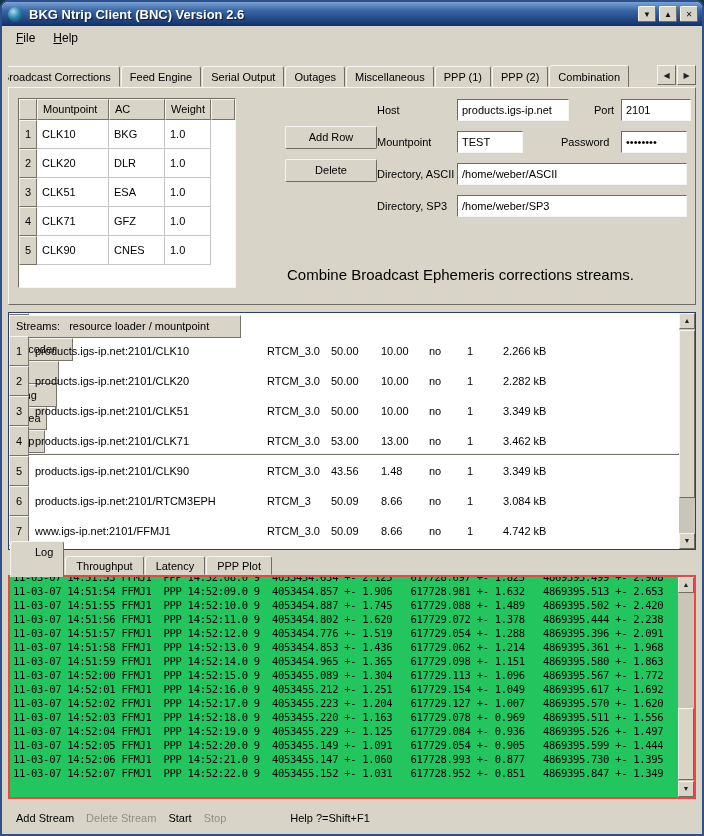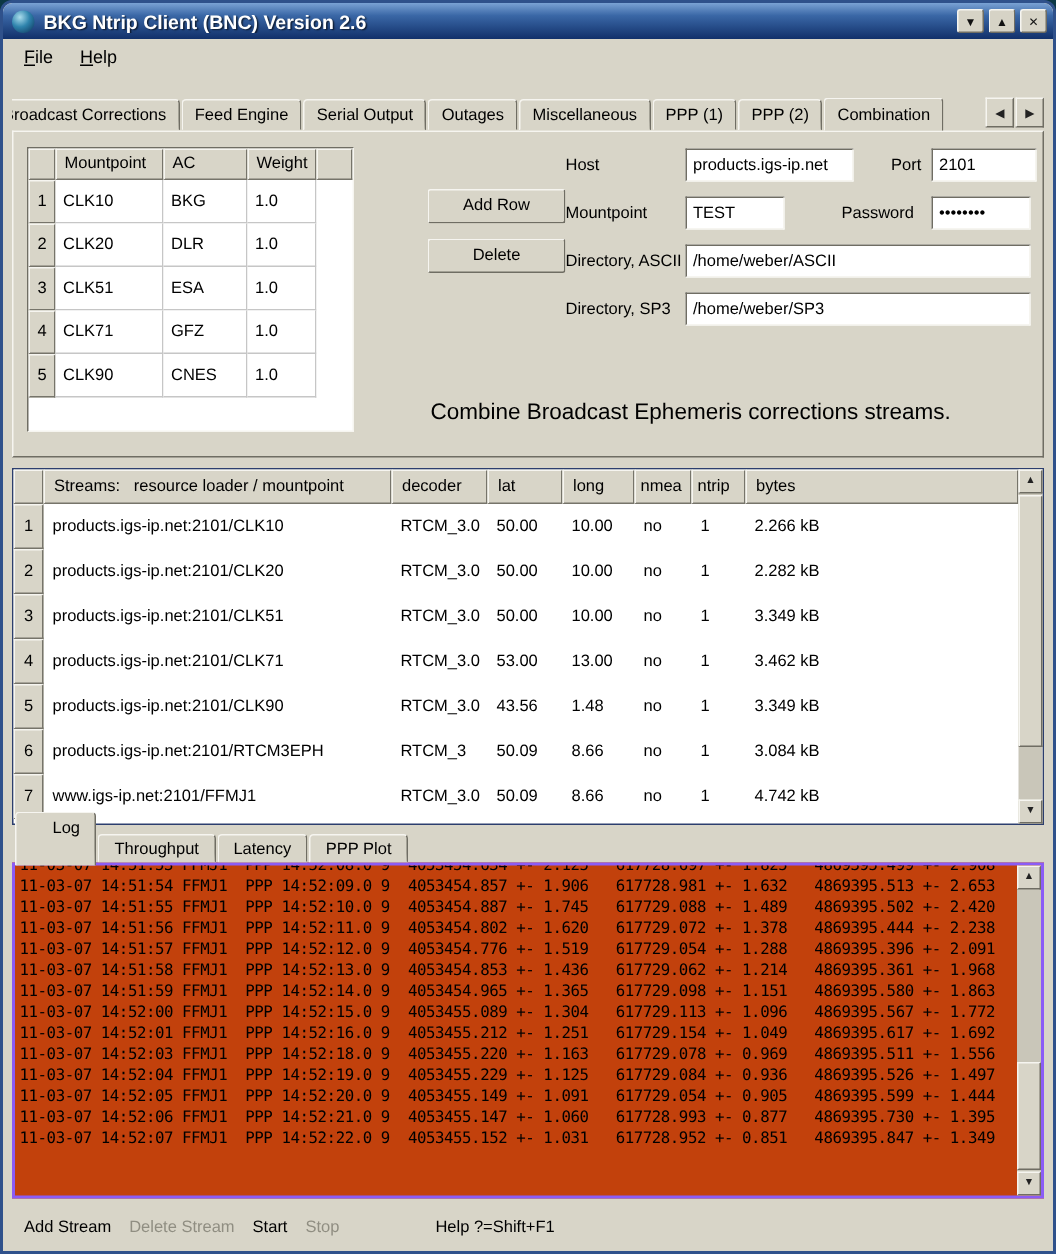--- a/index.html
+++ b/index.html
@@ -45,41 +45,41 @@
   .push-btn{position:absolute;width:92px;height:23px;background:#d8d5c8;border:1px solid;
     border-color:#f6f5f0 #6f6d63 #6f6d63 #f6f5f0;border-radius:2px;font-size:11px;text-align:center;line-height:21px;}
   .btn-addrow{left:276px;top:38px;}
   .btn-delete{left:276px;top:71px;}
   .f-label{position:absolute;font-size:11px;line-height:22px;white-space:nowrap;}
   .f-input{position:absolute;height:22px;border:1px solid;border-color:#6f6d63 #f6f5f0 #f6f5f0 #6f6d63;background:#fff;
     font-family:"Liberation Sans",sans-serif;font-size:11px;padding:0 4px;color:#000;outline:none;}
   .note{position:absolute;left:278px;top:178px;font-size:15px;}
   .streams{position:relative;height:238px;margin-top:7px;border:1px solid #2c3e6e;background:#fff;font-size:11px;}
   .s-inner{position:absolute;left:0;top:0;right:16px;bottom:0;overflow:hidden;}
-  .s-head{display:flex;height:23px;}
+  .s-head{display:flex;height:23px;flex-direction:column;}
   .s-h{line-height:21px;padding:0 6px;white-space:pre;overflow:hidden;flex:0 0 auto;}
   .c-num{width:20px;flex:0 0 auto;padding:0;}
   .c-mount{width:232px;flex:0 0 auto}.c-dec{width:64px;flex:0 0 auto}.c-lat{width:50px;flex:0 0 auto}
   .c-long{width:48px;flex:0 0 auto}.c-nmea{width:38px;flex:0 0 auto;padding:0 3px;}
   .c-ntrip{width:36px;flex:0 0 auto;padding:0 3px;}.c-bytes{flex:1 1 auto;width:auto;}
   .s-row{display:flex;height:30px;}
   .s-num{width:20px;flex:0 0 auto;text-align:center;line-height:28px;background:#d8d5c8;border:1px solid;
     border-color:#f6f5f0 #76746a #76746a #f6f5f0;}
   .s-cell{line-height:30px;padding:0 6px;white-space:nowrap;overflow:hidden;flex:0 0 auto;}
   .sbar{position:absolute;top:0;right:0;bottom:0;width:16px;background:#c9c6b9;}
   .sb-btn{position:absolute;left:0;width:16px;height:16px;background:#d8d5c8;border:1px solid;
     border-color:#f6f5f0 #6f6d63 #6f6d63 #f6f5f0;text-align:center;line-height:14px;font-size:7px;color:#222;}
   .sb-up{top:0}.sb-down{bottom:0}
   .sb-thumb{position:absolute;left:0;width:16px;background:#d8d5c8;border:1px solid;border-color:#f6f5f0 #6f6d63 #6f6d63 #f6f5f0;}
   .streams .sb-thumb{top:17px;height:168px;}
   .logtabs{position:relative;height:21px;margin-top:4px;display:flex;align-items:flex-end;z-index:2;padding-left:2px;}
   .ltab{flex:0 0 auto;height:19px;line-height:18px;padding:0 10px;font-size:11px;background:#d8d5c8;border:1px solid;
     border-color:#f6f5f0 #6f6d63 transparent #f6f5f0;border-radius:3px 3px 0 0;margin-right:1px;}
   .ltab.selected{height:36px;line-height:20px;margin-bottom:-2px;border-bottom:none;position:relative;z-index:3;padding-left:24px;}
-  .logarea{position:relative;height:224px;border:2px solid #8b5cf6;background:#c2410c;overflow:hidden;z-index:1;}
+  .logarea{position:relative;height:224px;border:2px solid #ef4444;background:#22c55e;overflow:hidden;z-index:1;}
   .log-lines{position:absolute;left:3px;top:-7px;right:18px;bottom:0;overflow:hidden;}
   .log-line{height:14px;line-height:14px;white-space:pre;font-family:"DejaVu Sans Mono",monospace;
     font-size:10.5px;letter-spacing:-0.3px;}
   .logarea .sb-thumb{bottom:17px;height:72px;}
   .bottombar{display:flex;align-items:center;height:26px;margin-top:6px;padding-left:8px;font-size:11px;}
   .bb{margin-right:12px;white-space:nowrap;}
   .bb.disabled{color:#908e82;}
   .bb-help{margin-left:52px;}
 </style>
 </head>
@@ -315,20 +315,21 @@
           <div class="log-line">11-03-07 14:51:57 FFMJ1  PPP 14:52:12.0 9  4053454.776 +- 1.519   617729.054 +- 1.288   4869395.396 +- 2.091</div>
 
           <div class="log-line">11-03-07 14:51:58 FFMJ1  PPP 14:52:13.0 9  4053454.853 +- 1.436   617729.062 +- 1.214   4869395.361 +- 1.968</div>
 
           <div class="log-line">11-03-07 14:51:59 FFMJ1  PPP 14:52:14.0 9  4053454.965 +- 1.365   617729.098 +- 1.151   4869395.580 +- 1.863</div>
 
           <div class="log-line">11-03-07 14:52:00 FFMJ1  PPP 14:52:15.0 9  4053455.089 +- 1.304   617729.113 +- 1.096   4869395.567 +- 1.772</div>
 
           <div class="log-line">11-03-07 14:52:01 FFMJ1  PPP 14:52:16.0 9  4053455.212 +- 1.251   617729.154 +- 1.049   4869395.617 +- 1.692</div>
 
+          <div class="log-line">11-03-07 14:52:02 FFMJ1  PPP 14:52:17.0 9  4053455.223 +- 1.204   617729.127 +- 1.007   4869395.570 +- 1.620</div>
 
           <div class="log-line">11-03-07 14:52:03 FFMJ1  PPP 14:52:18.0 9  4053455.220 +- 1.163   617729.078 +- 0.969   4869395.511 +- 1.556</div>
 
           <div class="log-line">11-03-07 14:52:04 FFMJ1  PPP 14:52:19.0 9  4053455.229 +- 1.125   617729.084 +- 0.936   4869395.526 +- 1.497</div>
 
           <div class="log-line">11-03-07 14:52:05 FFMJ1  PPP 14:52:20.0 9  4053455.149 +- 1.091   617729.054 +- 0.905   4869395.599 +- 1.444</div>
 
           <div class="log-line">11-03-07 14:52:06 FFMJ1  PPP 14:52:21.0 9  4053455.147 +- 1.060   617728.993 +- 0.877   4869395.730 +- 1.395</div>
 
           <div class="log-line">11-03-07 14:52:07 FFMJ1  PPP 14:52:22.0 9  4053455.152 +- 1.031   617728.952 +- 0.851   4869395.847 +- 1.349</div>

